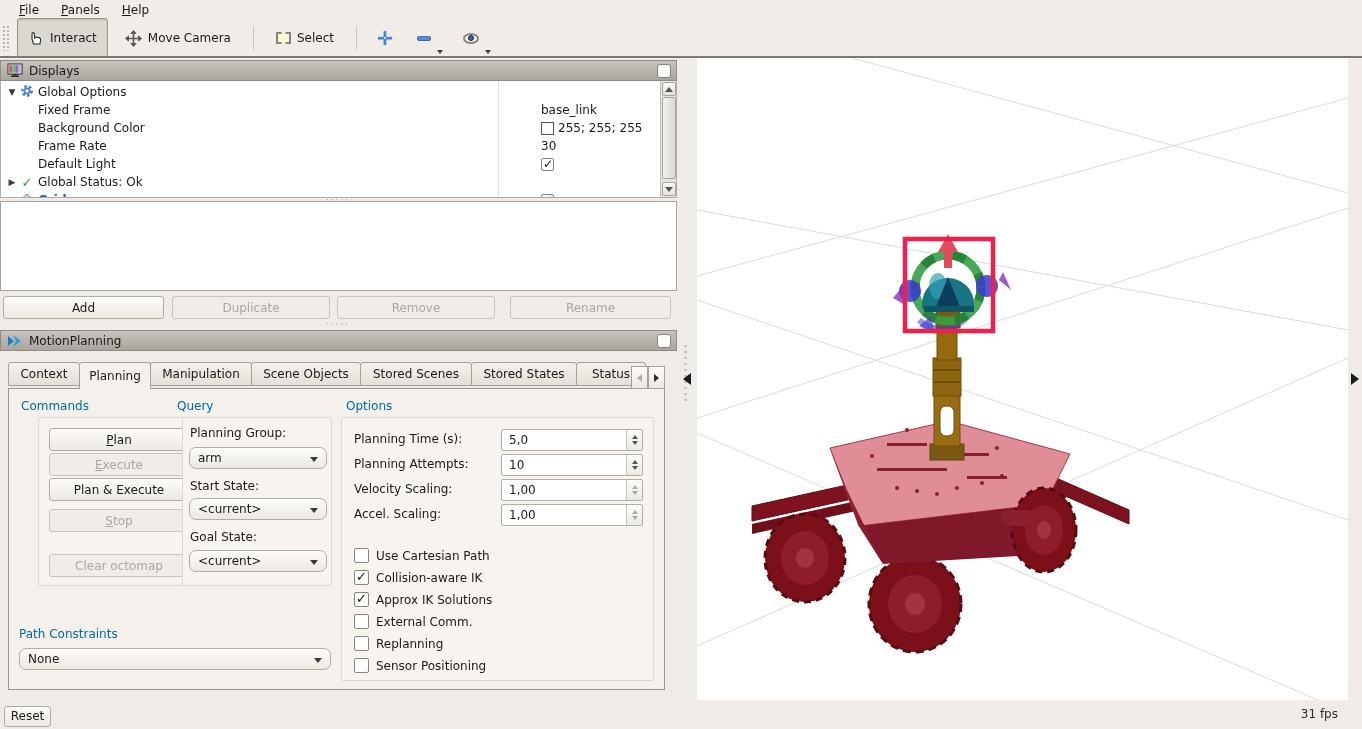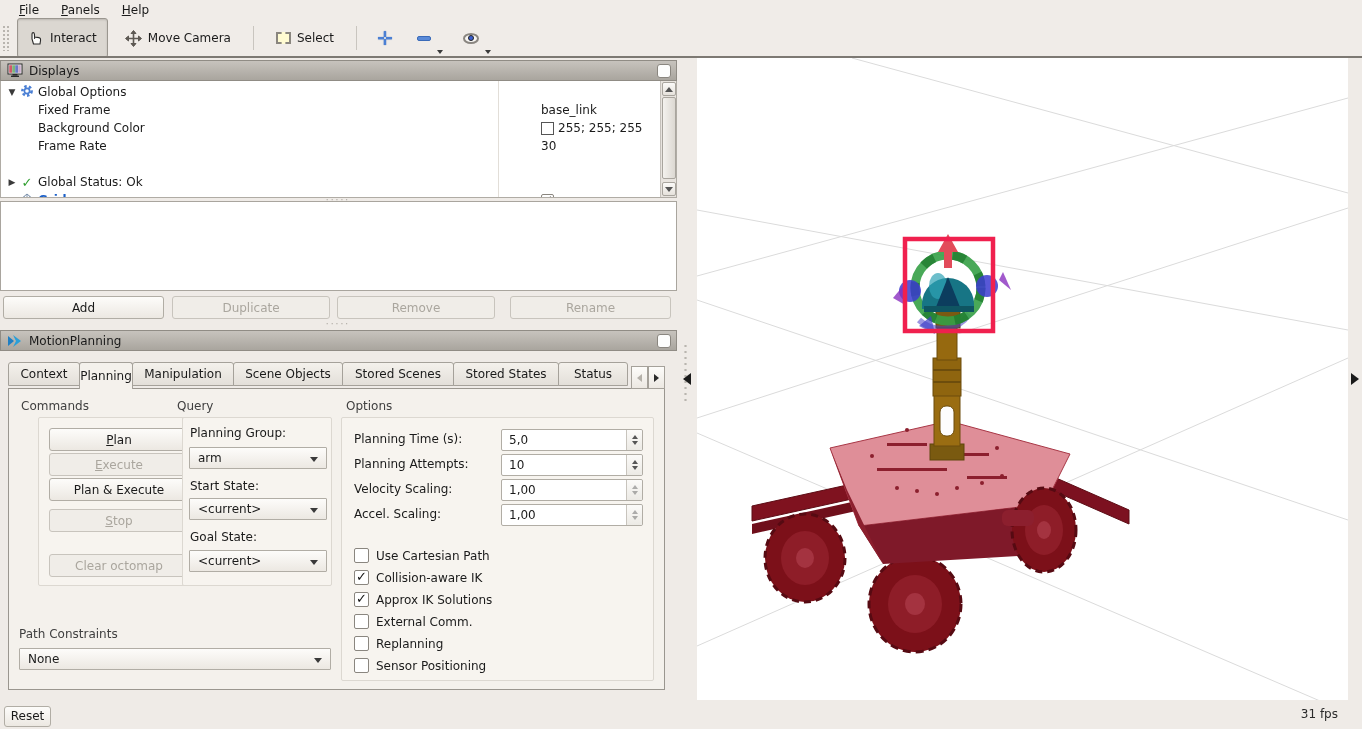--- a/index.html
+++ b/index.html
@@ -64,23 +64,23 @@
   
   #tabbar { position:absolute; left:8px; top:304px; width:657px; height:27px; display:flex; align-items:flex-start; overflow:hidden; }
   .tab { flex:none; height:24px; display:flex; align-items:center; justify-content:center; background:linear-gradient(#f4f1ec,#e3dfd9); border:1px solid #a5a19a; border-radius:3px 3px 0 0; margin-right:-1px; overflow:hidden; white-space:nowrap; }
   .tab.active { height:27px; background:#f4f1ec; border-bottom:none; z-index:3; }
   #tab-scroll { position:absolute; right:0; bottom:0; display:flex; z-index:4; }
   .tab-scroll-btn { width:17px; height:23px; background:linear-gradient(#fdfcfa,#ece8e2); border:1px solid #a5a19a; display:flex; align-items:center; justify-content:center; }
   .tri-left { width:0;height:0;border-top:4px solid transparent;border-bottom:4px solid transparent;border-right:5px solid #b5b1aa; }
   .tri-right { width:0;height:0;border-top:4px solid transparent;border-bottom:4px solid transparent;border-left:5px solid #2a2a2a; }
   
   #mp-content { position:absolute; left:8px; top:330px; width:657px; height:302px; background:#f4f1ec; border:1px solid #9a968f; }
-  .section-label { position:absolute; color:#404040; }
+  .section-label { position:absolute; color:#0369a1; }
   .group-box { position:absolute; background:#f7f4ef; border:1px solid #dcd8d1; border-radius:2px; }
-  .combo { position:absolute; background:linear-gradient(#fdfcfa,#ece8e2); border:1px solid #b1ada5; border-radius:1px; display:flex; align-items:center; padding:0 8px; }
+  .combo { position:absolute; background:linear-gradient(#fdfcfa,#ece8e2); border:1px solid #b1ada5; border-radius:7px; display:flex; align-items:center; padding:0 8px; }
   .combo .caret { position:absolute; right:8px; top:9px; width:0; height:0; border-left:4px solid transparent; border-right:4px solid transparent; border-top:5px solid #3a3a3a; }
   .spin { position:absolute; background:#fff; border:1px solid #b1ada5; border-radius:2px; display:flex; align-items:center; padding:0 7px; }
   .spin .spin-btns { position:absolute; right:0; top:0; width:16px; height:100%; border-left:1px solid #c8c4bd; display:flex; flex-direction:column; align-items:center; justify-content:center; gap:2px; background:linear-gradient(#fbfaf8,#eceae5); border-radius:0 2px 2px 0; }
   .spin .tri-up,.spin .tri-down { border-left-width:3.5px; border-right-width:3.5px; border-bottom-width:4px; border-top-width:4px; }
   .cb-row { position:absolute; display:flex; align-items:center; gap:7px; }
   
   #statusbar { position:absolute; left:0; top:703px; width:1362px; height:26px; background:#efebe7; display:flex; align-items:center; }
   #reset-btn { margin-left:4px; width:47px; height:21px; }
   #hints { margin-left:10px; white-space:pre; }
   #hints span.bold { font-weight:bold; }
@@ -187,20 +187,26 @@
           <span style="display:inline-block;width:13px;height:13px;background:#fff;border:1px solid #555;"></span>
           <span>255; 255; 255</span>
         </span>
       </div>
 
       <div class="tree-row" style="top:56px;">
         <span class="tree-label indented">Frame Rate</span>
         <span class="tree-value">30</span>
       </div>
 
+      <div class="tree-row" style="top:74px;">
+        <span class="tree-label indented">Default Light</span>
+        <span class="tree-value">
+            <span class="cb small checked"></span>
+          </span>
+      </div>
 
       <div class="tree-row" style="top:92px;">
         <span class="tw-expander">▶</span>
         <span class="tw-icon check-green">✓</span>
         <span class="tree-label">Global Status: Ok</span>
       </div>
 
       <div class="tree-row" style="top:110px;">
         <span class="tw-expander">▶</span>
         <span class="tw-icon">
@@ -251,21 +257,21 @@
         <path d="M6 1 L14 7 L6 13 L9 7 Z" fill="#2a9fd8"></path>
       </svg>
       <span>MotionPlanning</span>
       <span class="panel-float-btn"></span>
     </div>
 
     <div id="tabbar">
       <div class="tab" style="width:72px;">
           <span>Context</span>
         </div>
-      <div class="tab active" style="width:54px;">
+      <div class="tab active" style="width:72px;">
           <span>Planning</span>
         </div>
       <div class="tab" style="width:102px;">
           <span>Manipulation</span>
         </div>
       <div class="tab" style="width:110px;">
           <span>Scene Objects</span>
         </div>
       <div class="tab" style="width:112px;">
           <span>Stored Scenes</span>

